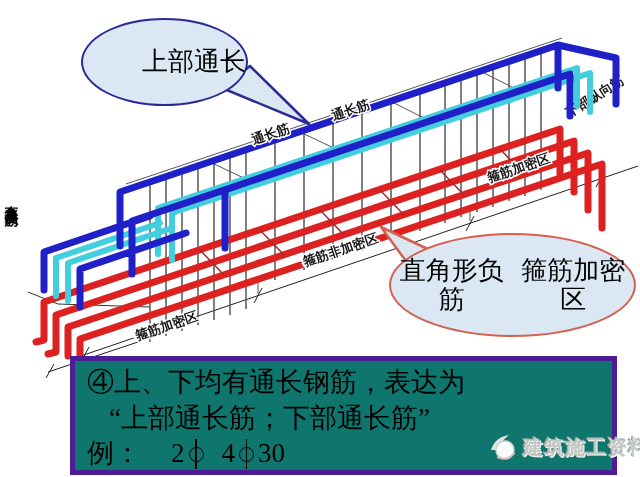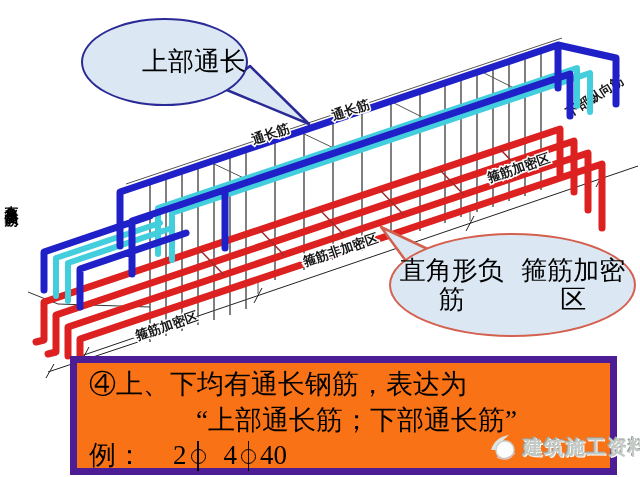--- a/index.html
+++ b/index.html
@@ -22,24 +22,24 @@
   .bubble{
     position:absolute;z-index:3;border-radius:50%;
     background:#dbe8f4;display:flex;
     align-items:center;justify-content:flex-end;text-align:center;
     font-size:26px;line-height:1.12;
   }
   .bubble-top{left:81px;top:18px;width:163px;height:84px;border:2.5px solid #2a2a96;}
   .bubble-bottom{left:389px;top:233px;width:243px;height:100px;border:2.5px solid #d4604f;}
   .note-box{
     position:absolute;left:70px;top:356px;width:547px;height:119px;z-index:4;
-    box-sizing:border-box;background:#f97316;border:7px solid #4c1d95;
+    box-sizing:border-box;background:#0f766e;border:5px solid #4c1d95;
     padding:4px 8px 12px 12px;font-size:27px;line-height:1.32;
   }
-  .note-line2{text-indent:22px;text-align:center;}
+  .note-line2{text-indent:22px;}
   .note-line3{display:flex;align-items:center;}
   .ex-count{margin-left:30px;}
   .ex-count2{margin-left:14px;}
   .rebar{
     position:relative;display:inline-block;width:17px;height:30px;
     margin:0 3px;vertical-align:-6px;
   }
   .rebar::before{
     content:"";position:absolute;left:1px;top:8px;width:13px;height:13px;
     border:1.8px solid #000;border-radius:50%;
@@ -110,21 +110,21 @@
 
   <div class="note-box">
     <div class="note-line1">④上、下均有通长钢筋，表达为</div>
     <div class="note-line2">“上部通长筋；下部通长筋”</div>
     <div class="note-line3">
       <span>例：</span>
       <span class="ex-count">2</span>
       <span class="rebar"></span>
       <span class="ex-count2">4</span>
       <span class="rebar"></span>
-      <span>40</span>
+      <span>30</span>
     </div>
   </div>
 
   <div class="watermark">
     <svg width="34" height="34" viewBox="0 0 34 34">
       <path d="M5 20 Q9 7 23 5 Q14 12 13 20 Z" fill="#dfe4e1"></path>
       <circle cx="19" cy="20" r="9" fill="#fbfdfc" stroke="#ccd2ce" stroke-width="1.5"></circle>
       <path d="M11 27 Q20 32 29 23" stroke="#dcb9b2" stroke-width="1.5" fill="none"></path>
     </svg>
     <span class="watermark-text">建筑施工资料</span>

